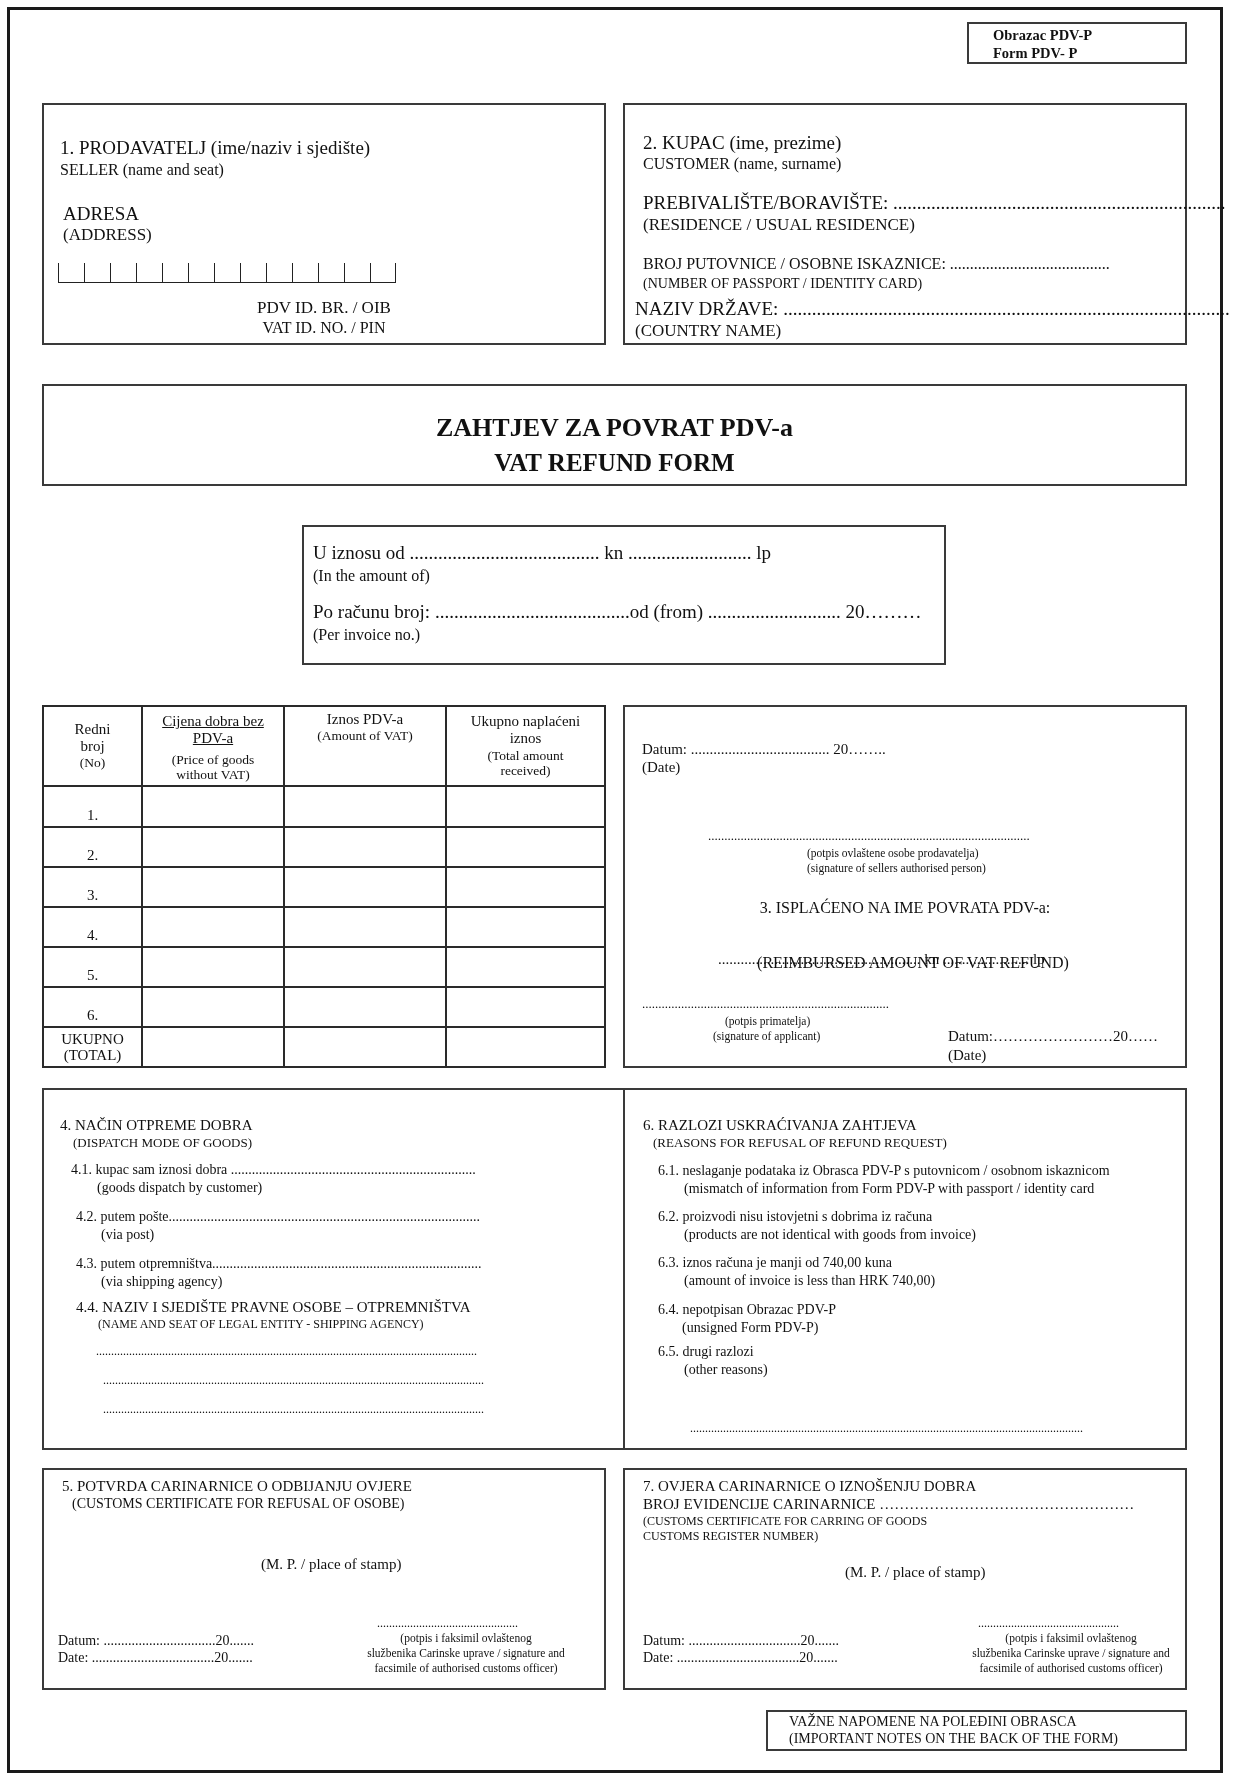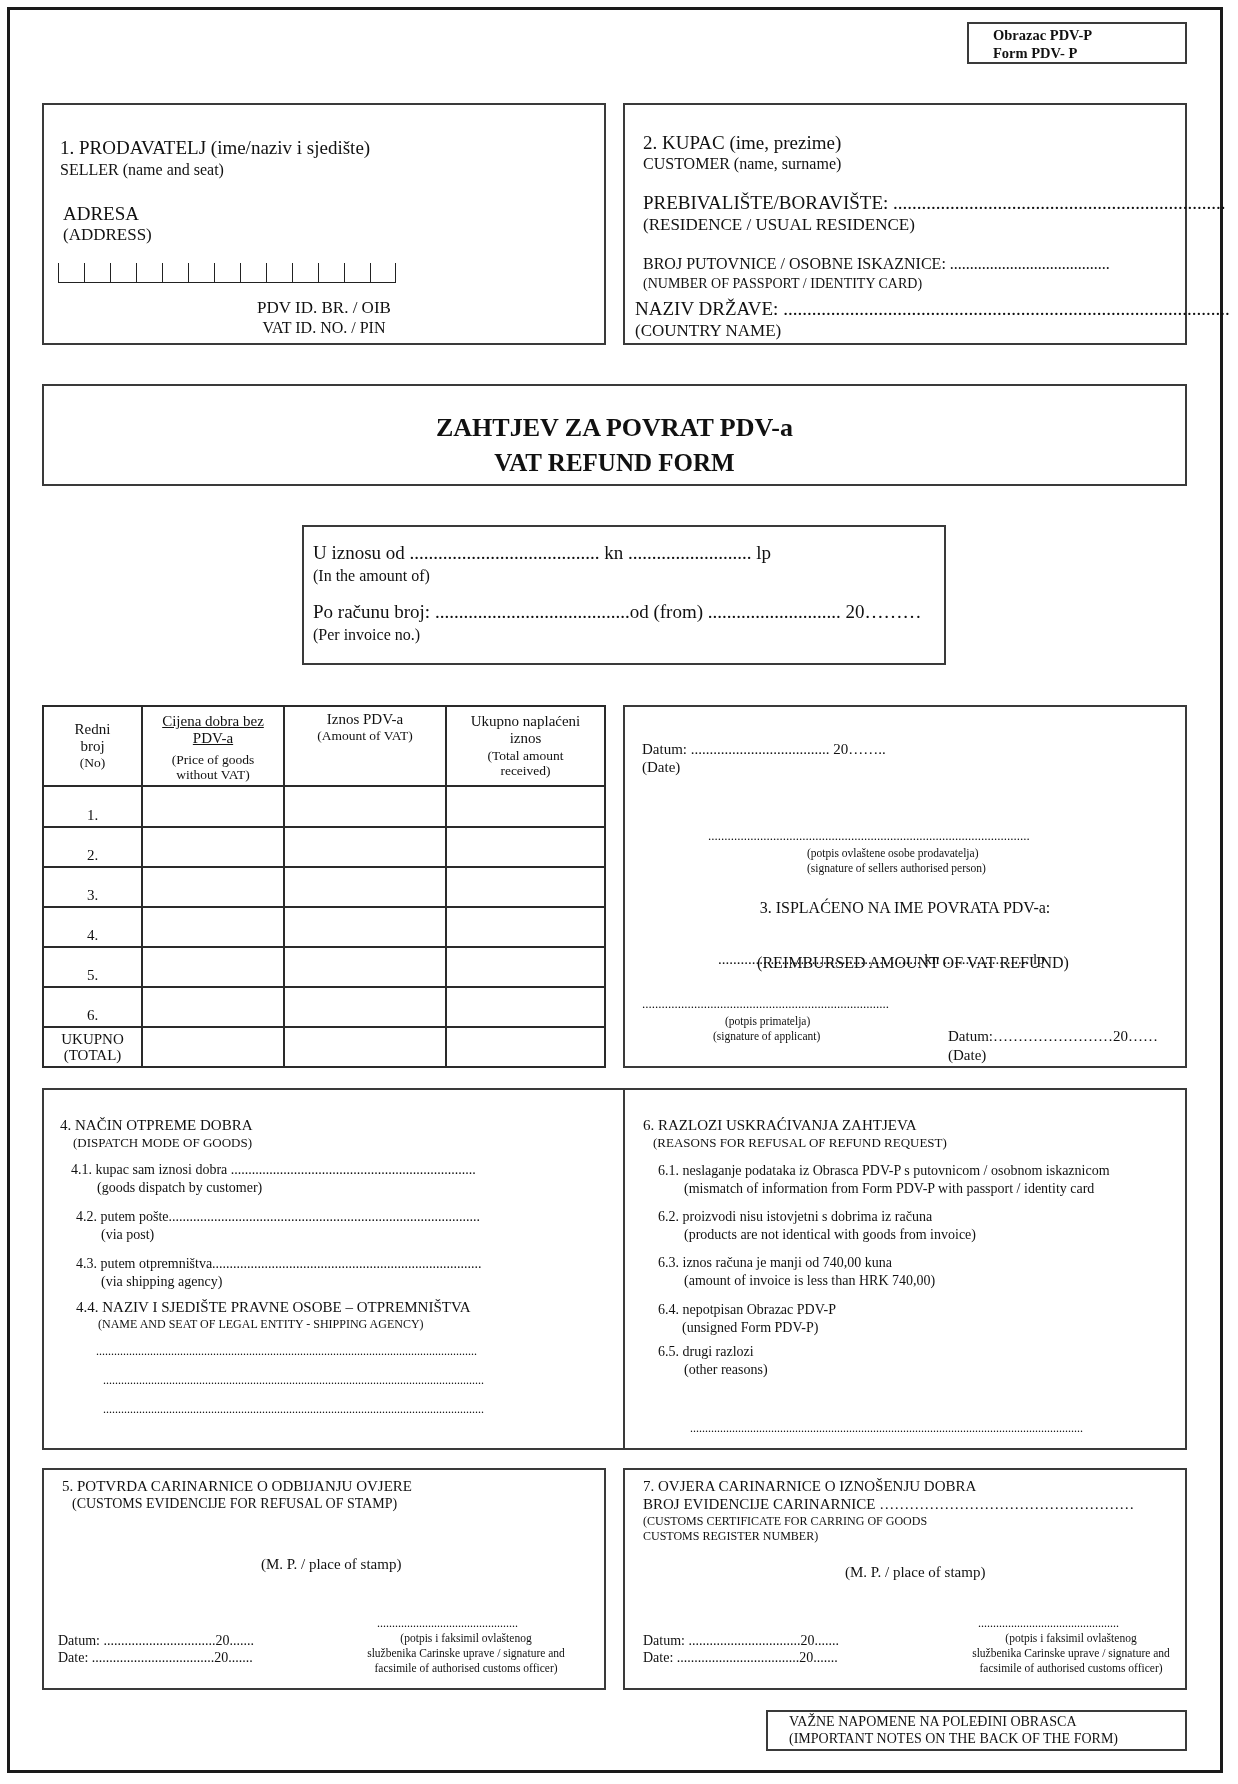--- a/index.html
+++ b/index.html
@@ -212,21 +212,21 @@
   <div class="t f14" style="left:59px; top:183px;font-family:Liberation Serif, serif;">(amount of invoice is less than HRK 740,00)</div>
   <div class="t f14" style="left:33px; top:212px;">6.4. nepotpisan Obrazac PDV-P</div>
   <div class="t f14" style="left:57px; top:230px;">(unsigned Form PDV-P)</div>
   <div class="t f14" style="left:33px; top:254px;">6.5. drugi razlozi</div>
   <div class="t f14" style="left:59px; top:272px;">(other reasons)</div>
   <div class="t f12" style="left:65px; top:332px;">...................................................................................................................................</div>
 </div>
 
 <div class="box" style="left:42px; top:1468px; width:564px; height:222px;">
   <div class="t f15" style="left:18px; top:8px;">5. POTVRDA CARINARNICE O ODBIJANJU OVJERE</div>
-  <div class="t f14" style="left:28px; top:26px;">(CUSTOMS EVIDENCIJE FOR REFUSAL OF STAMP)</div>
+  <div class="t f14" style="left:28px; top:26px;">(CUSTOMS CERTIFICATE FOR REFUSAL OF OSOBE)</div>
   <div class="t f15" style="left:217px; top:86px;">(M. P. / place of stamp)</div>
   <div class="t f14" style="left:14px; top:163px;">Datum: ................................20.......</div>
   <div class="t f14" style="left:14px; top:180px;">Date: ...................................20.......</div>
   <div class="t f12" style="left:333px; top:147px;">...............................................</div>
   <div class="t f11 center" style="left:322px; width:200px; top:162px;">(potpis i faksimil ovlaštenog</div>
   <div class="t f11 center" style="left:322px; width:200px; top:177px;">službenika Carinske uprave / signature and</div>
   <div class="t f11 center" style="left:322px; width:200px; top:192px;">facsimile of authorised customs officer)</div>
 </div>
 
 <div class="box" style="left:623px; top:1468px; width:564px; height:222px;">

